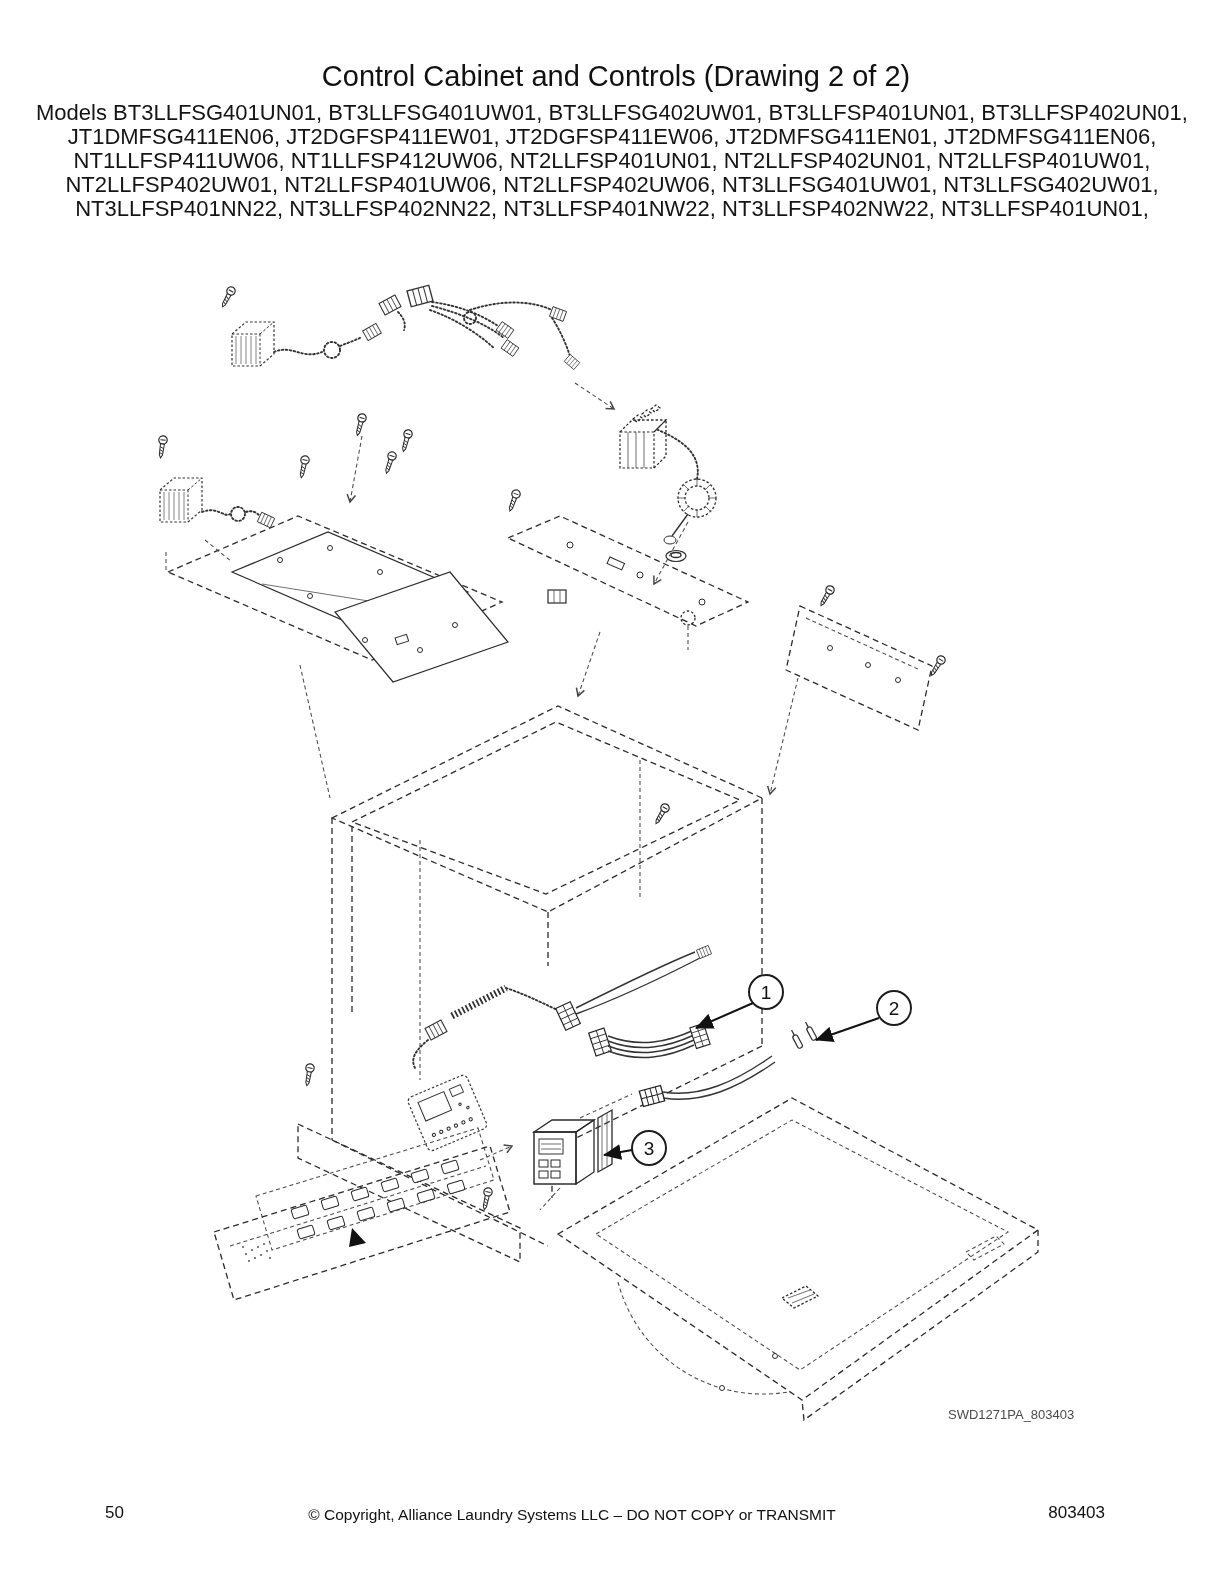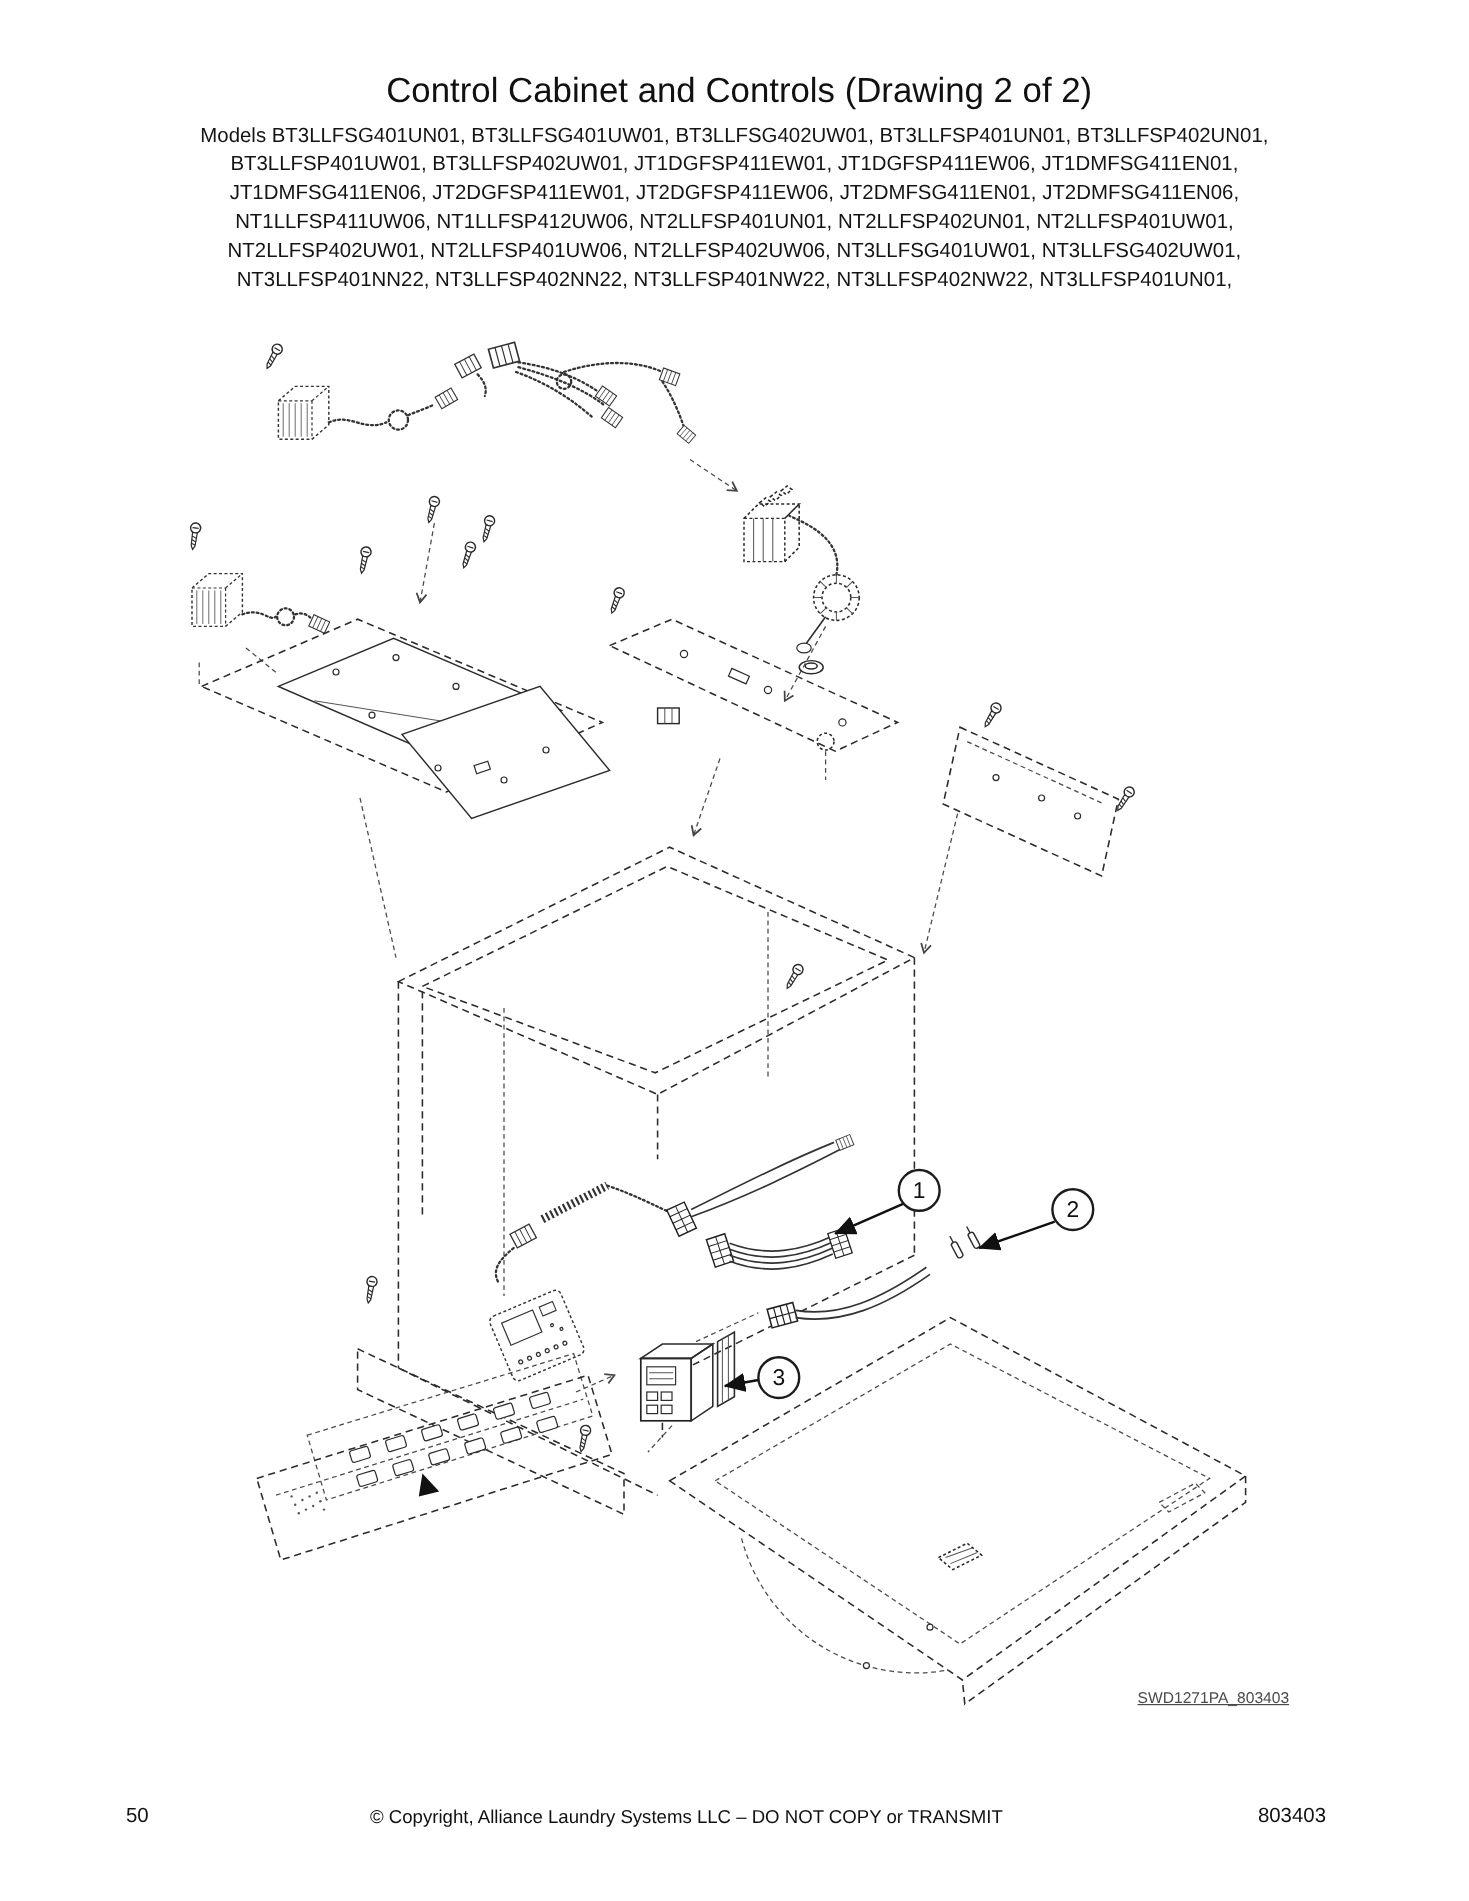--- a/index.html
+++ b/index.html
@@ -1,20 +1,20 @@
 <!DOCTYPE html>
 <html><head>
 <meta charset="utf-8">
 <style>
   html,body{margin:0;padding:0;background:#ffffff;}
   body{width:1224px;height:1584px;position:relative;font-family:"Liberation Sans",sans-serif;color:#111;overflow:hidden;}
   .title{position:absolute;top:56px;left:0;width:1224px;text-align:center;font-size:29px;font-weight:normal;margin:4px;letter-spacing:0;}
-  .models{position:absolute;top:101px;left:0;width:1224px;text-align:center;font-size:17px;line-height:24px;color:#141414;}
+  .models{position:absolute;top:101px;left:0;width:1224px;text-align:center;font-size:22px;line-height:24px;color:#141414;}
   .diagram-svg{position:absolute;top:0;left:0;}
-  .swd{position:absolute;top:1407px;left:948px;font-size:13px;color:#4a4a4a;text-decoration:underline;}
+  .swd{position:absolute;top:1407px;left:948px;font-size:13px;color:#4a4a4a;}
   .footer-left{position:absolute;top:1503px;left:105px;font-size:17px;}
   .footer-center{position:absolute;top:1506px;left:0;width:1144px;text-align:center;font-size:15.5px;}
   .footer-right{position:absolute;top:1503px;right:119px;font-size:17px;}
 
   svg .ln{fill:none;stroke:#2b2b2b;stroke-width:1.3;}
   svg .sld{fill:#fff;stroke:#2b2b2b;stroke-width:1.2;}
   svg .dash{stroke-dasharray:6 4;}
   svg .dot{stroke-dasharray:2.5 2;}
   svg .d2{fill:none;stroke:#4a4a4a;stroke-width:1.05;stroke-dasharray:4 3;}
   svg .wire{fill:none;stroke:#333;stroke-width:1.9;stroke-dasharray:1.6 2.4;stroke-linecap:round;}
@@ -27,21 +27,20 @@
 </style>
 </head>
 <body>
 
 <div class="page">
 
   <h1 class="title">Control Cabinet and Controls (Drawing 2 of 2)</h1>
 
   <div class="models">
     <div>Models BT3LLFSG401UN01, BT3LLFSG401UW01, BT3LLFSG402UW01, BT3LLFSP401UN01, BT3LLFSP402UN01,</div>
-    <div>BT3LLFSP401UW01, BT3LLFSP402UW01, JT1DGFSP411EW01, JT1DGFSP411EW06, JT1DMFSG411EN01,</div>
     <div>JT1DMFSG411EN06, JT2DGFSP411EW01, JT2DGFSP411EW06, JT2DMFSG411EN01, JT2DMFSG411EN06,</div>
     <div>NT1LLFSP411UW06, NT1LLFSP412UW06, NT2LLFSP401UN01, NT2LLFSP402UN01, NT2LLFSP401UW01,</div>
     <div>NT2LLFSP402UW01, NT2LLFSP401UW06, NT2LLFSP402UW06, NT3LLFSG401UW01, NT3LLFSG402UW01,</div>
     <div>NT3LLFSP401NN22, NT3LLFSP402NN22, NT3LLFSP401NW22, NT3LLFSP402NW22, NT3LLFSP401UN01,</div>
   </div>
 
   <svg class="diagram-svg" width="1224" height="1584" viewBox="0 0 1224 1584">
     <defs>
       <marker id="ah" markerWidth="10" markerHeight="8" refX="8.5" refY="4" orient="auto">
         <path d="M0,0 L9,4 L0,8 Z" fill="#111"></path>

